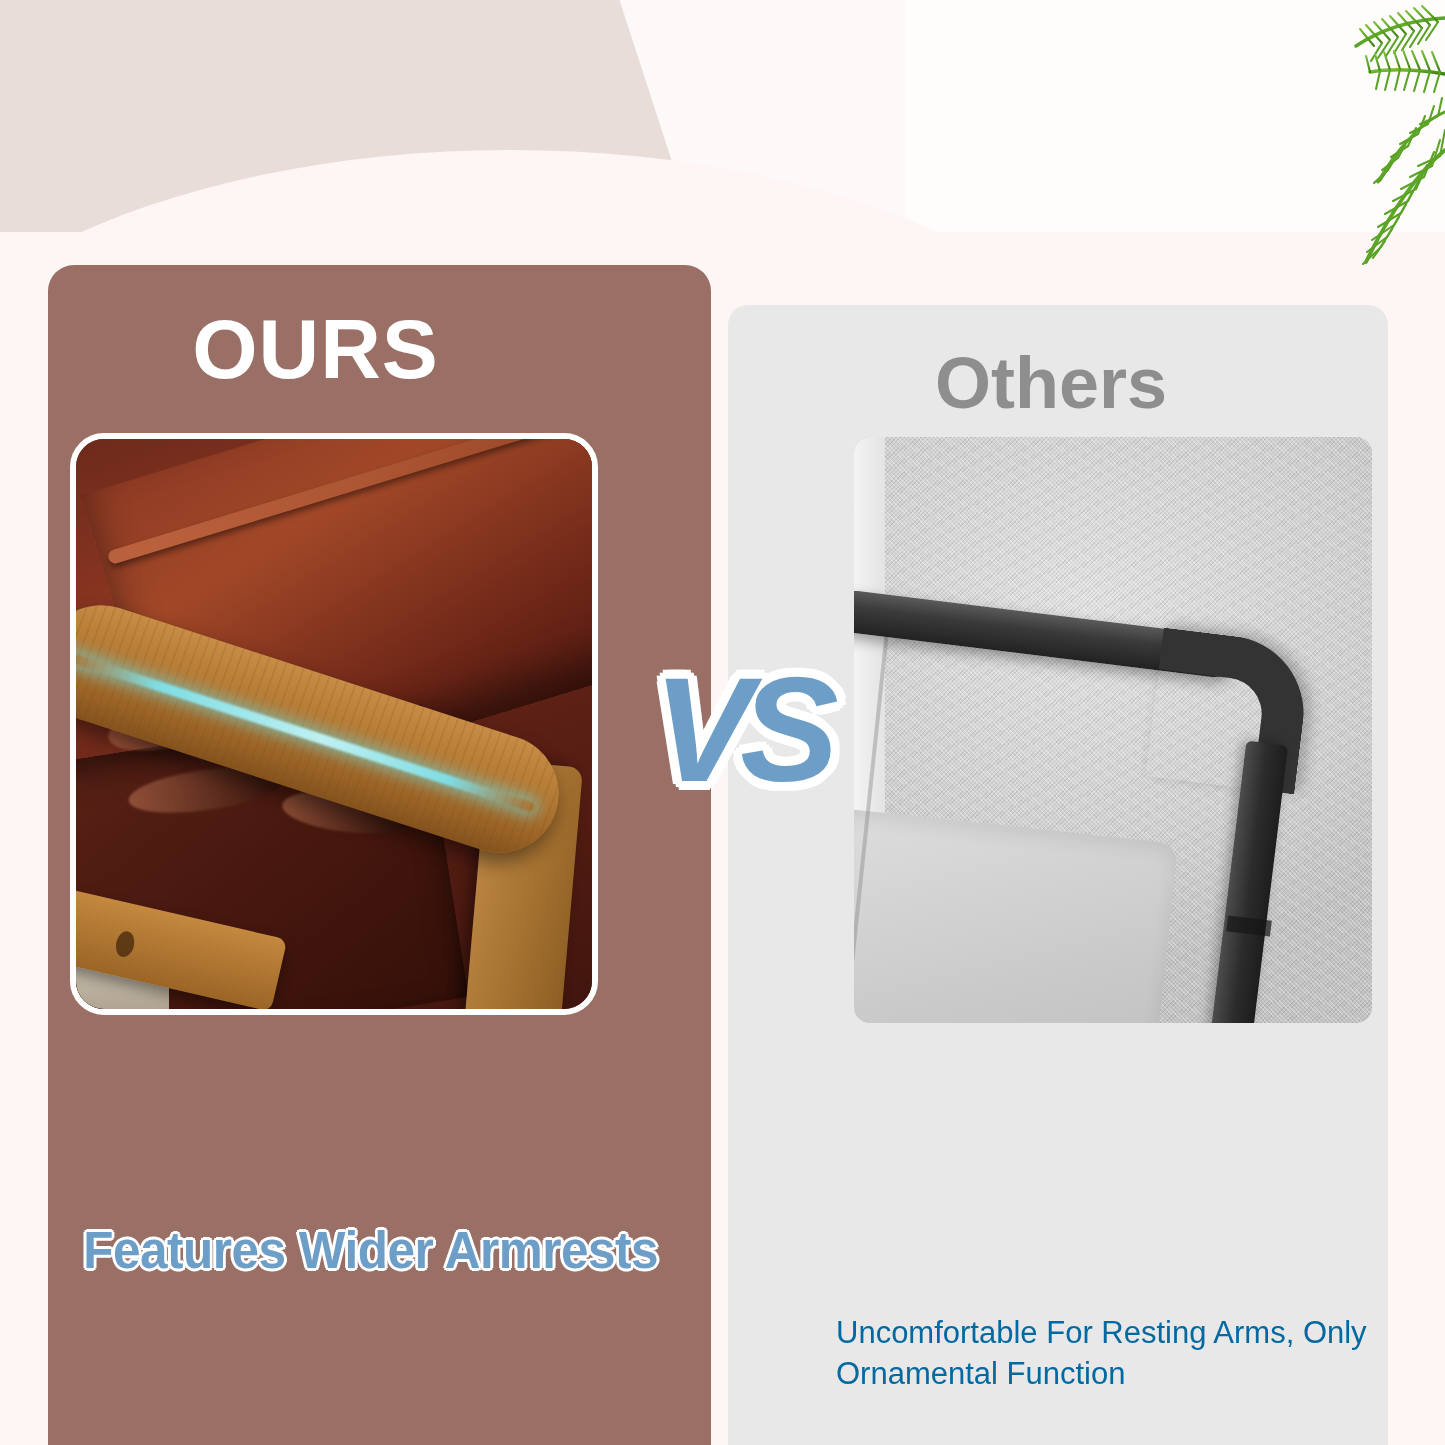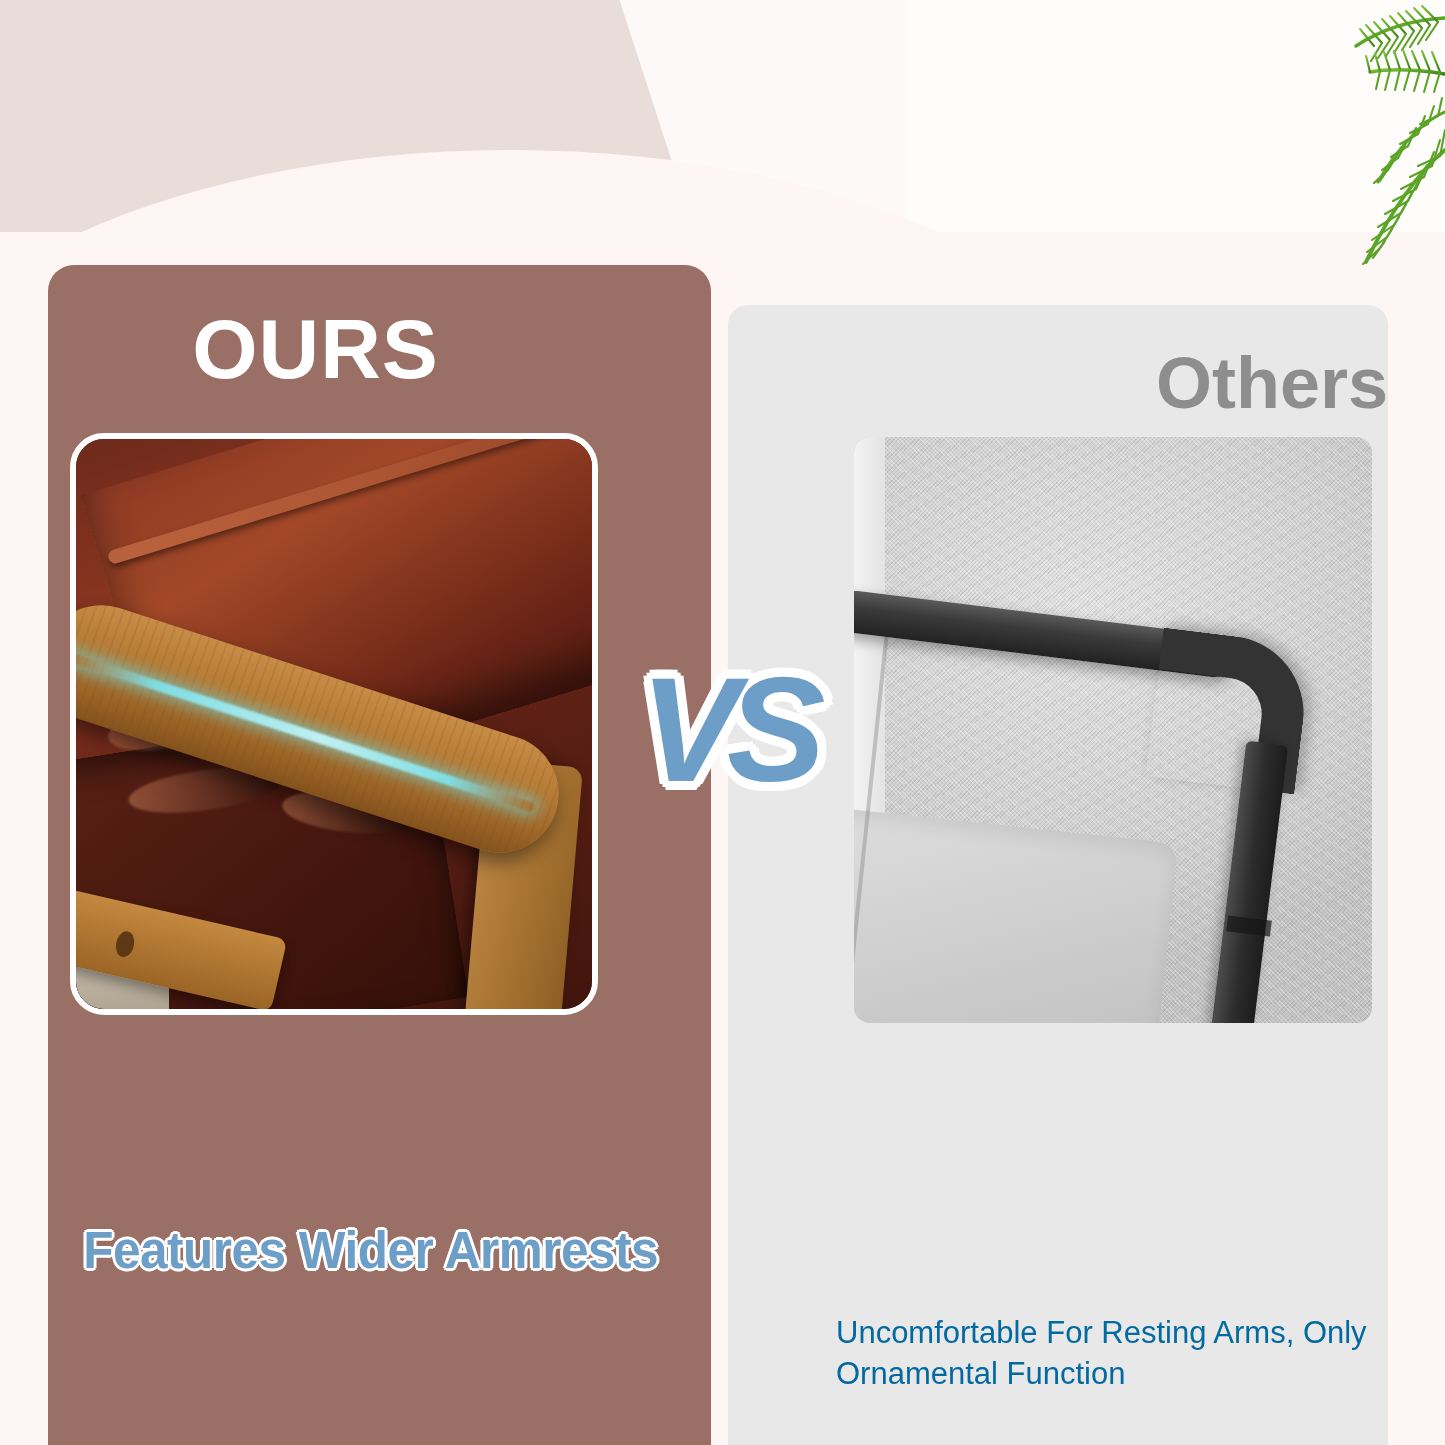--- a/index.html
+++ b/index.html
@@ -103,21 +103,21 @@
     color:#ffffff;
     font-size:84px;
     font-weight:bold;
     letter-spacing:1px;
     line-height:92px;
     text-indent:-128px;
   }
   .panel-heading-others {
     position:absolute; left:0; top:38px;
     width:100%;
-    text-align:right;
+    text-align:center;
     color:#8e8e8e;
     font-size:72px;
     font-weight:bold;
     line-height:80px;
     text-indent:-14px;
   }
 
   
   .photo-ours {
     position:absolute;
@@ -308,21 +308,21 @@
   }
 
   
   .vs-badge {
     position:absolute;
     left:640px; top:640px;
     width:200px; height:180px;
     z-index:20;
     display:flex;
     align-items:center;
-    justify-content:flex-start;
+    justify-content:center;
   }
   .vs-text {
     font-size:148px;
     font-weight:bold;
     font-style:italic;
     color:#6d9ec8;
     letter-spacing:-12px;
     line-height:1;
     text-shadow:
       -8px 0 0 #fff, 8px 0 0 #fff, 0 -8px 0 #fff, 0 8px 0 #fff,

